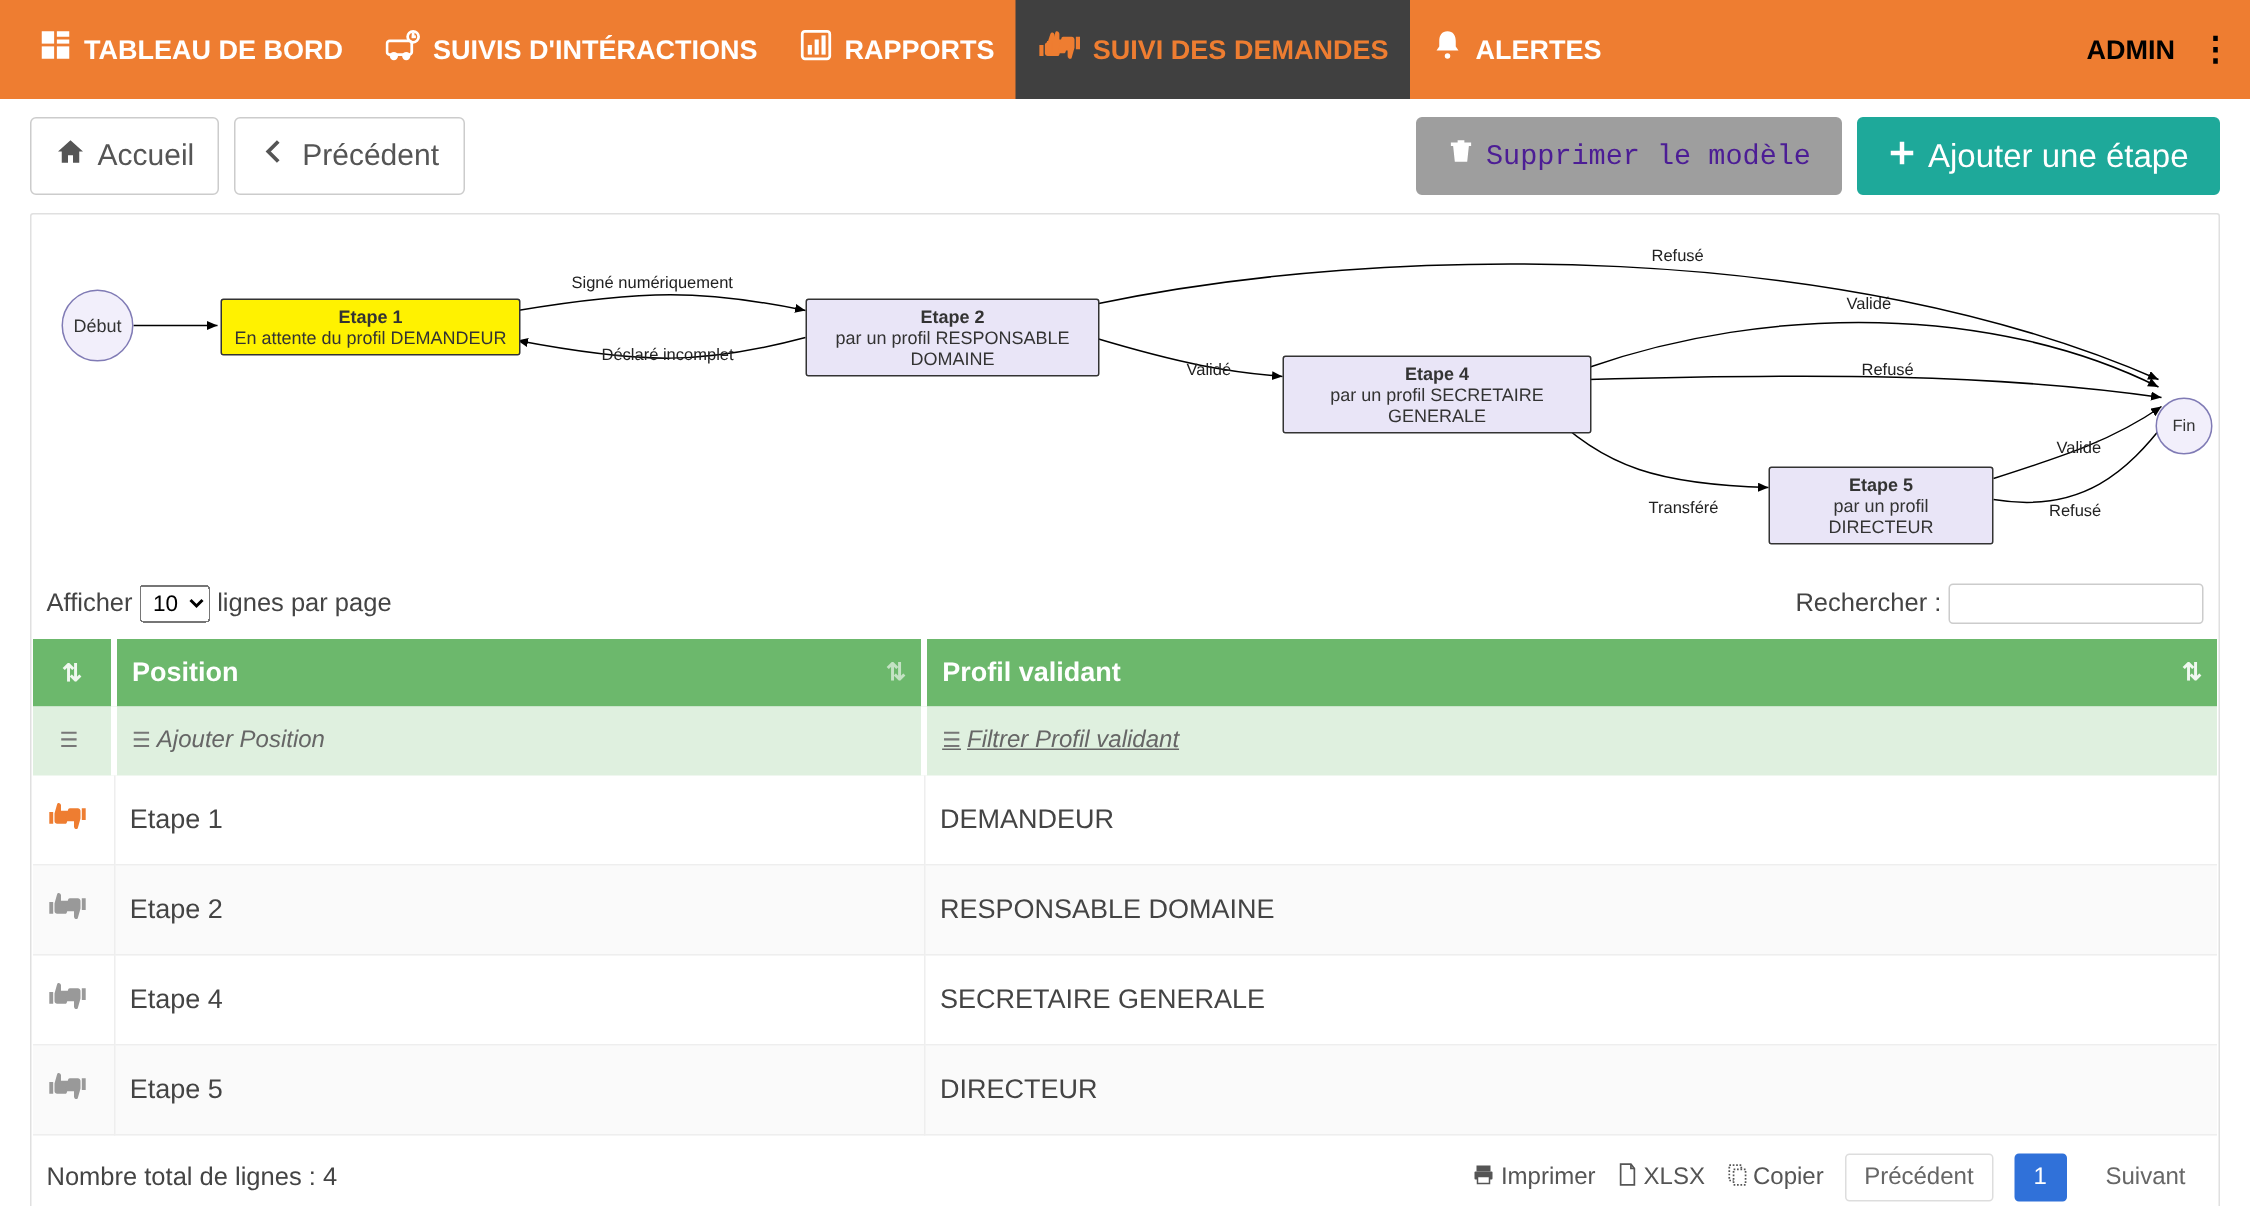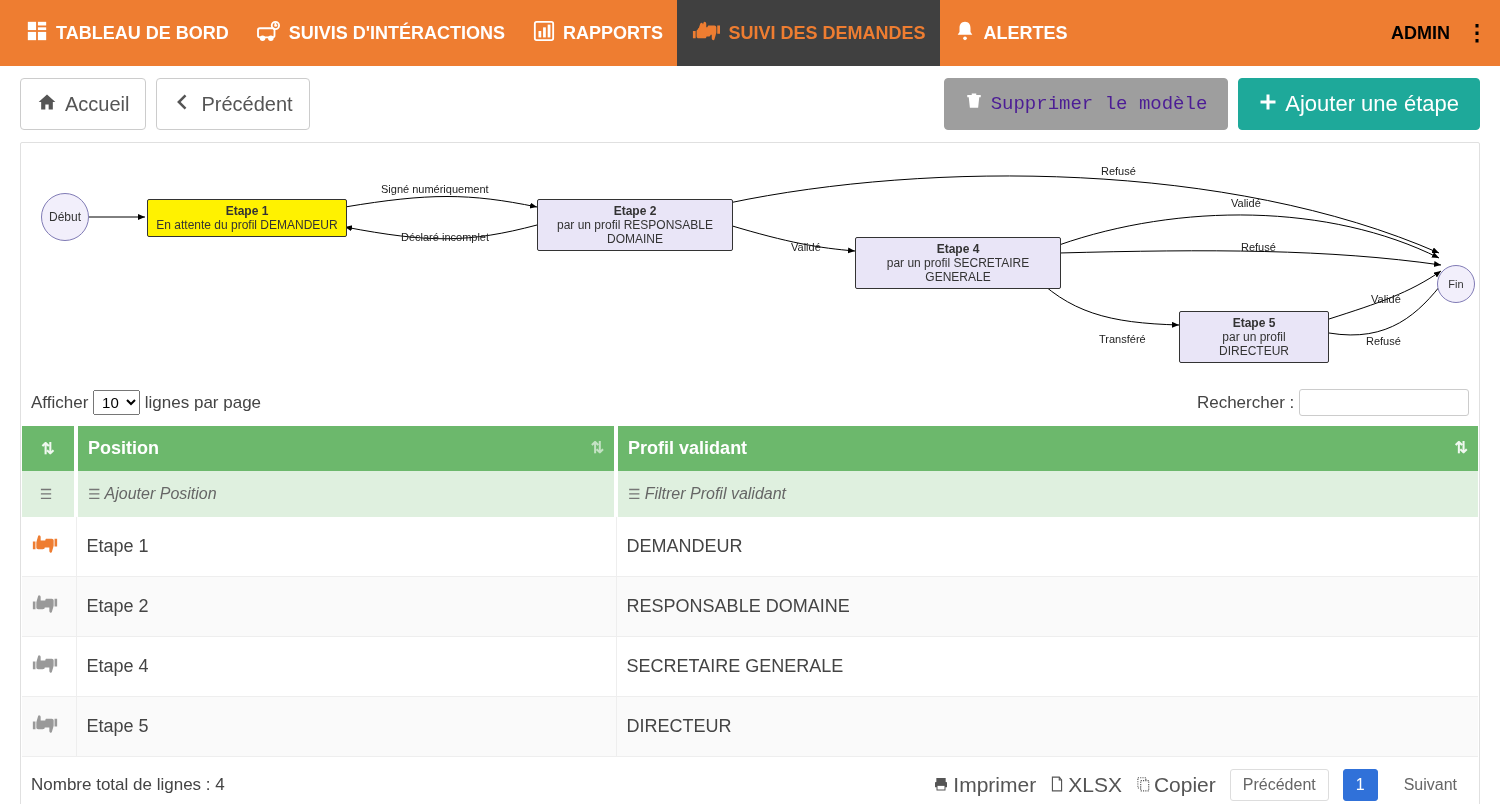--- a/index.html
+++ b/index.html
@@ -38,32 +38,32 @@
   .tblcontrols select { font-size: 15px; padding: 2px 4px; }
   .tblcontrols input[type=text] { font-size: 15px; padding: 4px 6px; border: 1px solid #ccc; border-radius: 3px; width: 170px; }
   
   
   table.data { width: calc(100% - 2px); border-collapse: collapse; margin: 0 1px; }
   table.data thead th { background: #6cb86c; color: #fff; font-size: 18px; font-weight: bold; text-align: left; padding: 12px 10px; border-right: 4px solid #fff; }
   table.data thead th:last-child { border-right: none; }
   table.data thead th.sortcol { width: 54px; text-align: center; }
   .sorticon { font-size: 16px; opacity: 0.9; }
   table.data tr.filterrow td { background: #dff0df; padding: 14px 10px; font-style: italic; color: #666; font-size: 16px; border-right: 4px solid #fff; }
-  table.data tr.filterrow td:last-child { border-right: none; }
+  table.data tr.filterrow td:last-child { border-right: none; text-decoration: underline; }
   table.data tr.filterrow td.filtcol { text-align: center; font-style: normal; }
   table.data tbody tr.datarow td { padding: 16px 10px; font-size: 18px; color: #444; border-bottom: 1px solid #eee; border-right: 1px solid #eee; }
   table.data tbody tr.datarow td:last-child { border-right: none; }
   table.data tbody tr.datarow:nth-child(odd) td { background: #fafafa; }
   .thumbs { font-size: 18px; color: #999; }
   .thumbs.active { color: #ee7d31; }
   
   
   .tblfooter { display: flex; align-items: center; padding: 12px 10px 20px; font-size: 17px; color: #444; }
   .tblfooter .right { margin-left: auto; display: flex; align-items: center; gap: 14px; }
-  .exportbtn { display: inline-flex; align-items: center; gap: 4px; color: #555; font-size: 21px; cursor: pointer; }
+  .exportbtn { display: inline-flex; align-items: center; gap: 4px; color: #555; font-size: 16px; cursor: pointer; }
   .pagebtn { border: 1px solid #ddd; padding: 6px 12px; font-size: 16px; color: #666; border-radius: 3px; cursor: pointer; }
   .pagebtn.active { background: #3071d9; color: #fff; border-color: #3071d9; }
   .pagebtn.plain { border: none; }
   
   .filticon { font-size: 14px; margin-right: 4px; font-style: normal; color: #777; }
 </style>
 </head>
 <body>
 
 <div class="topnav">

